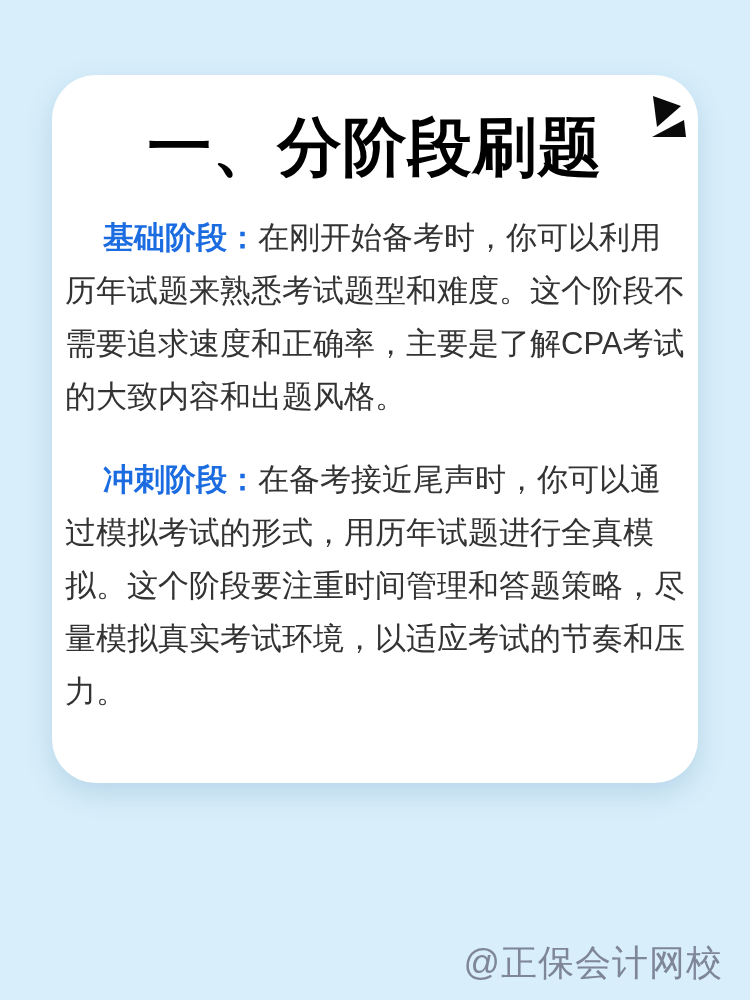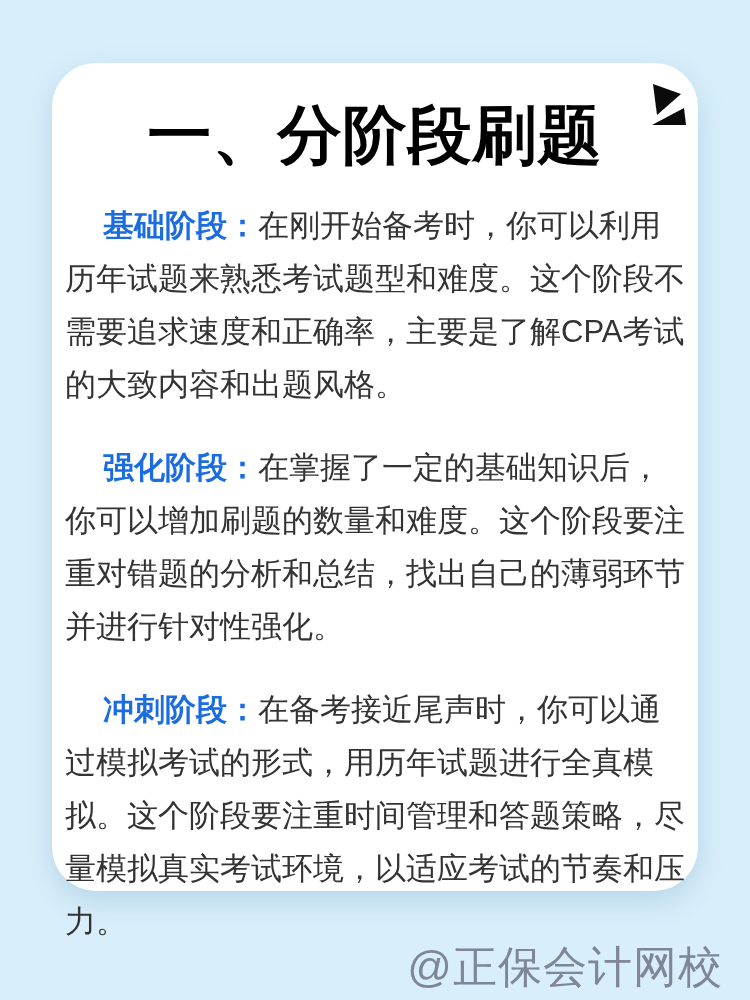--- a/index.html
+++ b/index.html
@@ -14,23 +14,23 @@
     background: var(--background, #d8eefa);
     font-family: "Liberation Sans", "DejaVu Sans", sans-serif;
   }
   .page {
     position: absolute;
     inset: 0;
   }
   .card {
     position: absolute;
     left: 52px;
-    top: 63px;
+    top: 75px;
     width: 646px;
-    height: 828px;
+    height: 708px;
     box-sizing: border-box;
     background: var(--card, #ffffff);
     border-radius: 44px;
     box-shadow: 0 10px 26px rgba(110, 160, 195, 0.30);
     padding: 36px 13px 0 13px;
   }
   .flash-icon {
     position: absolute;
     top: 18px;
     right: 10px;
@@ -61,21 +61,21 @@
   }
   .para .phase-label {
     color: var(--accent-blue, #1b6ce0);
     font-weight: 700;
     margin-left: 38px;
   }
   .watermark {
     position: absolute;
     top: 941px;
     right: 27px;
-    font-size: 44px;
+    font-size: 36px;
     line-height: 1.2;
     color: var(--watermark-gray, #7e8698);
     letter-spacing: 1px;
   }
 </style>
 </head>
 <body>
 
 <div class="page">
 
@@ -85,21 +85,20 @@
       <svg viewBox="0 0 38 48" xmlns="http://www.w3.org/2000/svg">
         <polygon points="3,3 31,13 7,34" fill="#0a0a0a"></polygon>
         <polygon points="2,44 34,27 36,44" fill="#0a0a0a"></polygon>
       </svg>
     </span>
 
     <h1 class="title">一、分阶段刷题</h1>
 
     <p class="para"><span class="phase-label">基础阶段：</span><span>在刚开始备考时，你可以利用历年试题来熟悉考试题型和难度。这个阶段不需要追求速度和正确率，主要是了解CPA考试的大致内容和出题风格。</span></p>
 
-    <p class="para"><span class="phase-label">强化阶段：</span><span>在掌握了一定的基础知识后，你可以增加刷题的数量和难度。这个阶段要注重对错题的分析和总结，找出自己的薄弱环节并进行针对性强化。</span></p>
 
     <p class="para"><span class="phase-label">冲刺阶段：</span><span>在备考接近尾声时，你可以通过模拟考试的形式，用历年试题进行全真模拟。这个阶段要注重时间管理和答题策略，尽量模拟真实考试环境，以适应考试的节奏和压力。</span></p>
 
   </div>
 
   <div class="watermark">@正保会计网校</div>
 
 </div>
 
 </body></html>

